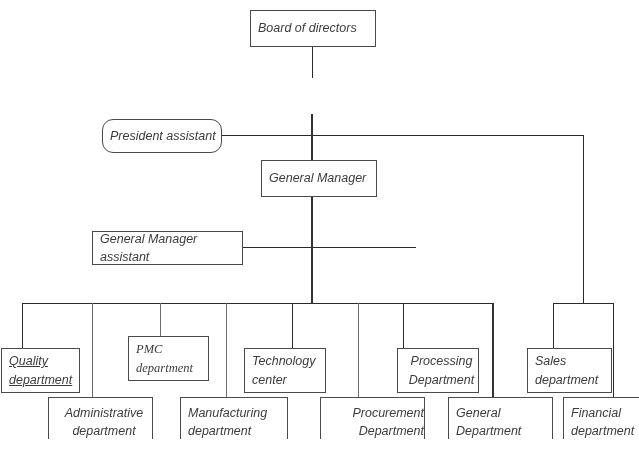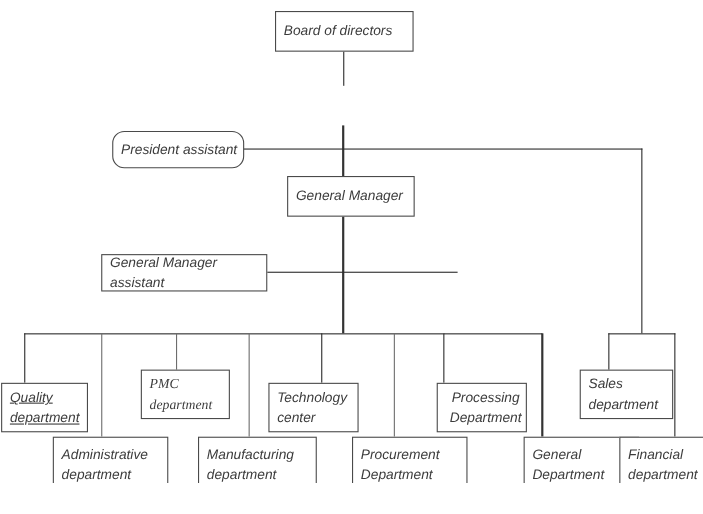--- a/index.html
+++ b/index.html
@@ -94,56 +94,56 @@
   <div class="node" style="left:68px; top:231px; width:151px; height:34px;margin-left:24px;">
     <span class="ntext pad-md">General Manager assistant</span>
   </div>
 
 
   <div class="node" style="left:1px; top:348px; width:79px; height:45px;text-decoration:underline;">
     <span class="ntext">Quality
 department</span>
   </div>
 
-  <div class="node" style="left:48px; top:397px; width:105px; height:50px;">
+  <div class="node" style="left:48px; top:397px; width:105px; height:50px;text-align:center;">
     <span class="ntext pad-md">Administrative
 department</span>
   </div>
 
   <div class="node" style="left:128px; top:336px; width:81px; height:45px;font-family:Liberation Serif, serif;">
     <span class="ntext pad-md">PMC
 department</span>
   </div>
 
   <div class="node" style="left:180px; top:397px; width:108px; height:50px;">
     <span class="ntext pad-md">Manufacturing
 department</span>
   </div>
 
   <div class="node" style="left:244px; top:348px; width:82px; height:45px;">
     <span class="ntext pad-md">Technology
 center</span>
   </div>
 
-  <div class="node" style="left:320px; top:397px; width:105px; height:50px;">
+  <div class="node" style="left:320px; top:397px; width:105px; height:50px;text-align:right;">
     <span class="ntext pad-md">Procurement
 Department</span>
   </div>
 
   <div class="node" style="left:397px; top:348px; width:82px; height:45px;text-align:center;">
     <span class="ntext pad-md">Processing
 Department</span>
   </div>
 
-  <div class="node" style="left:448px; top:397px; width:105px; height:50px;margin-left:28px;">
+  <div class="node" style="left:448px; top:397px; width:105px; height:50px;">
     <span class="ntext pad-lg">General
 Department</span>
   </div>
 
-  <div class="node" style="left:527px; top:336px; width:85px; height:45px;justify-content:center;">
+  <div class="node" style="left:527px; top:348px; width:85px; height:45px;justify-content:center;">
     <span class="ntext pad-md">Sales
 department</span>
   </div>
 
   <div class="node" style="left:563px; top:397px; width:82px; height:50px;">
     <span class="ntext pad-md">Financial
 department</span>
   </div>
 
 </div>

